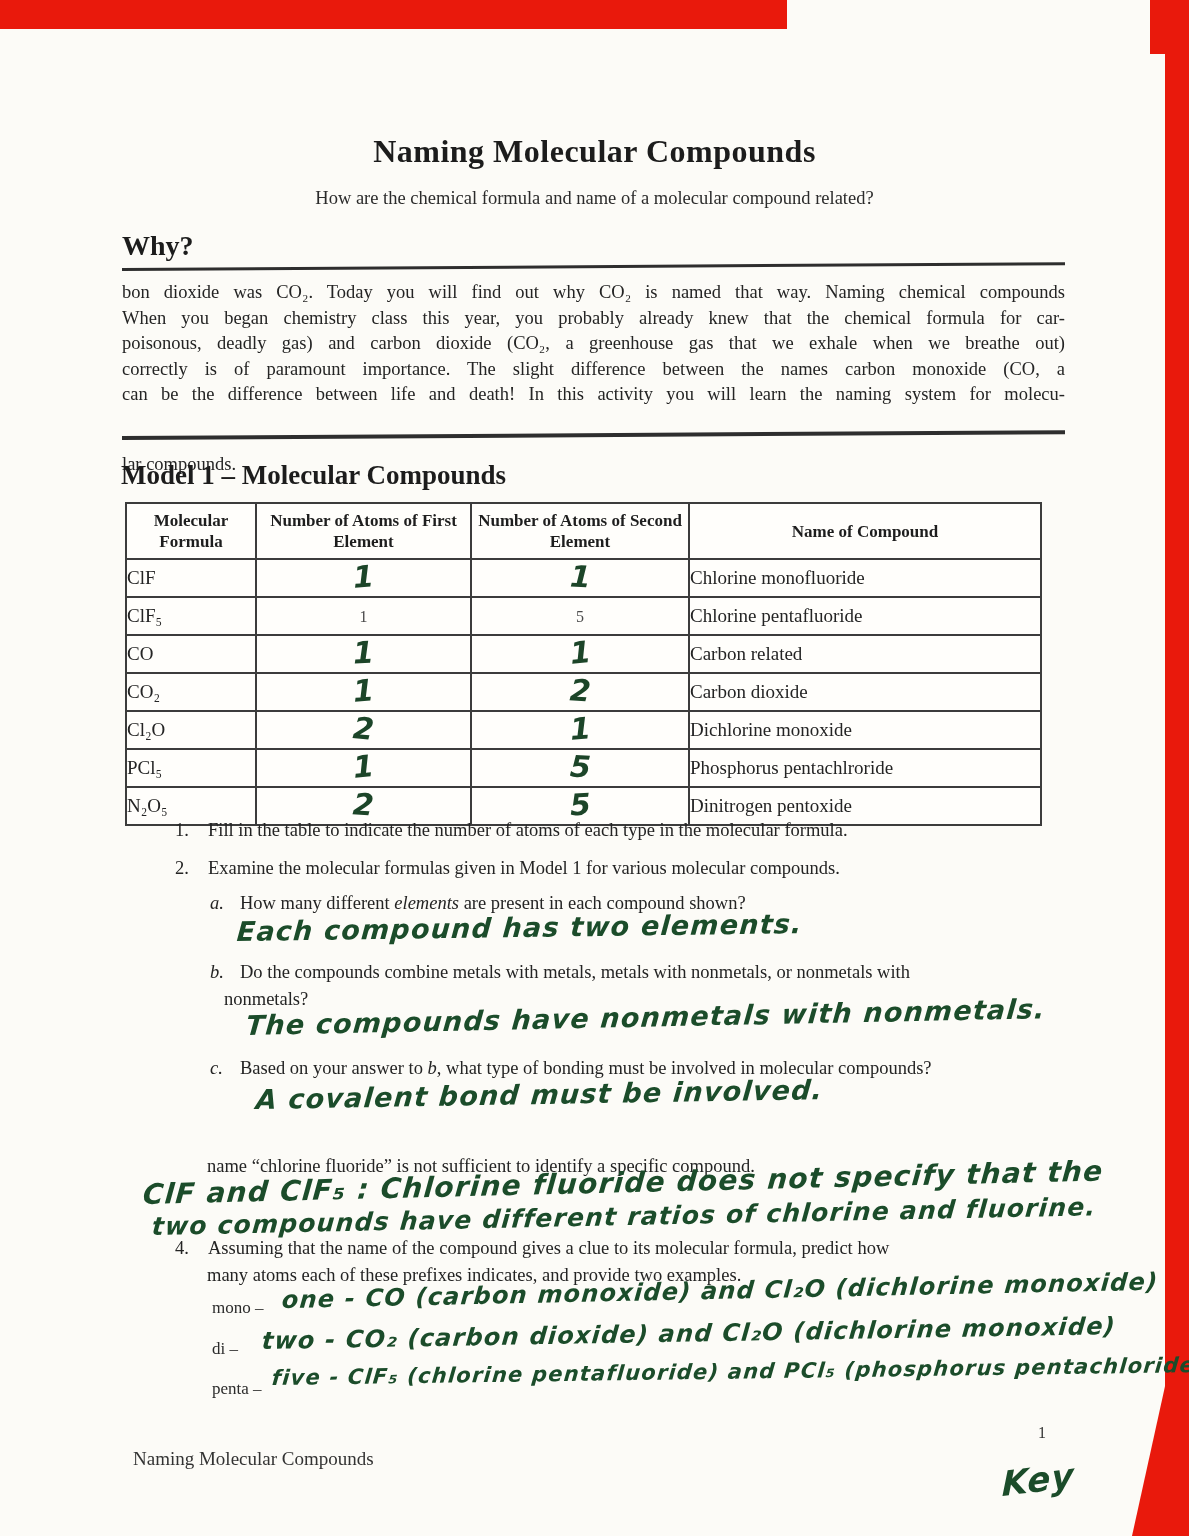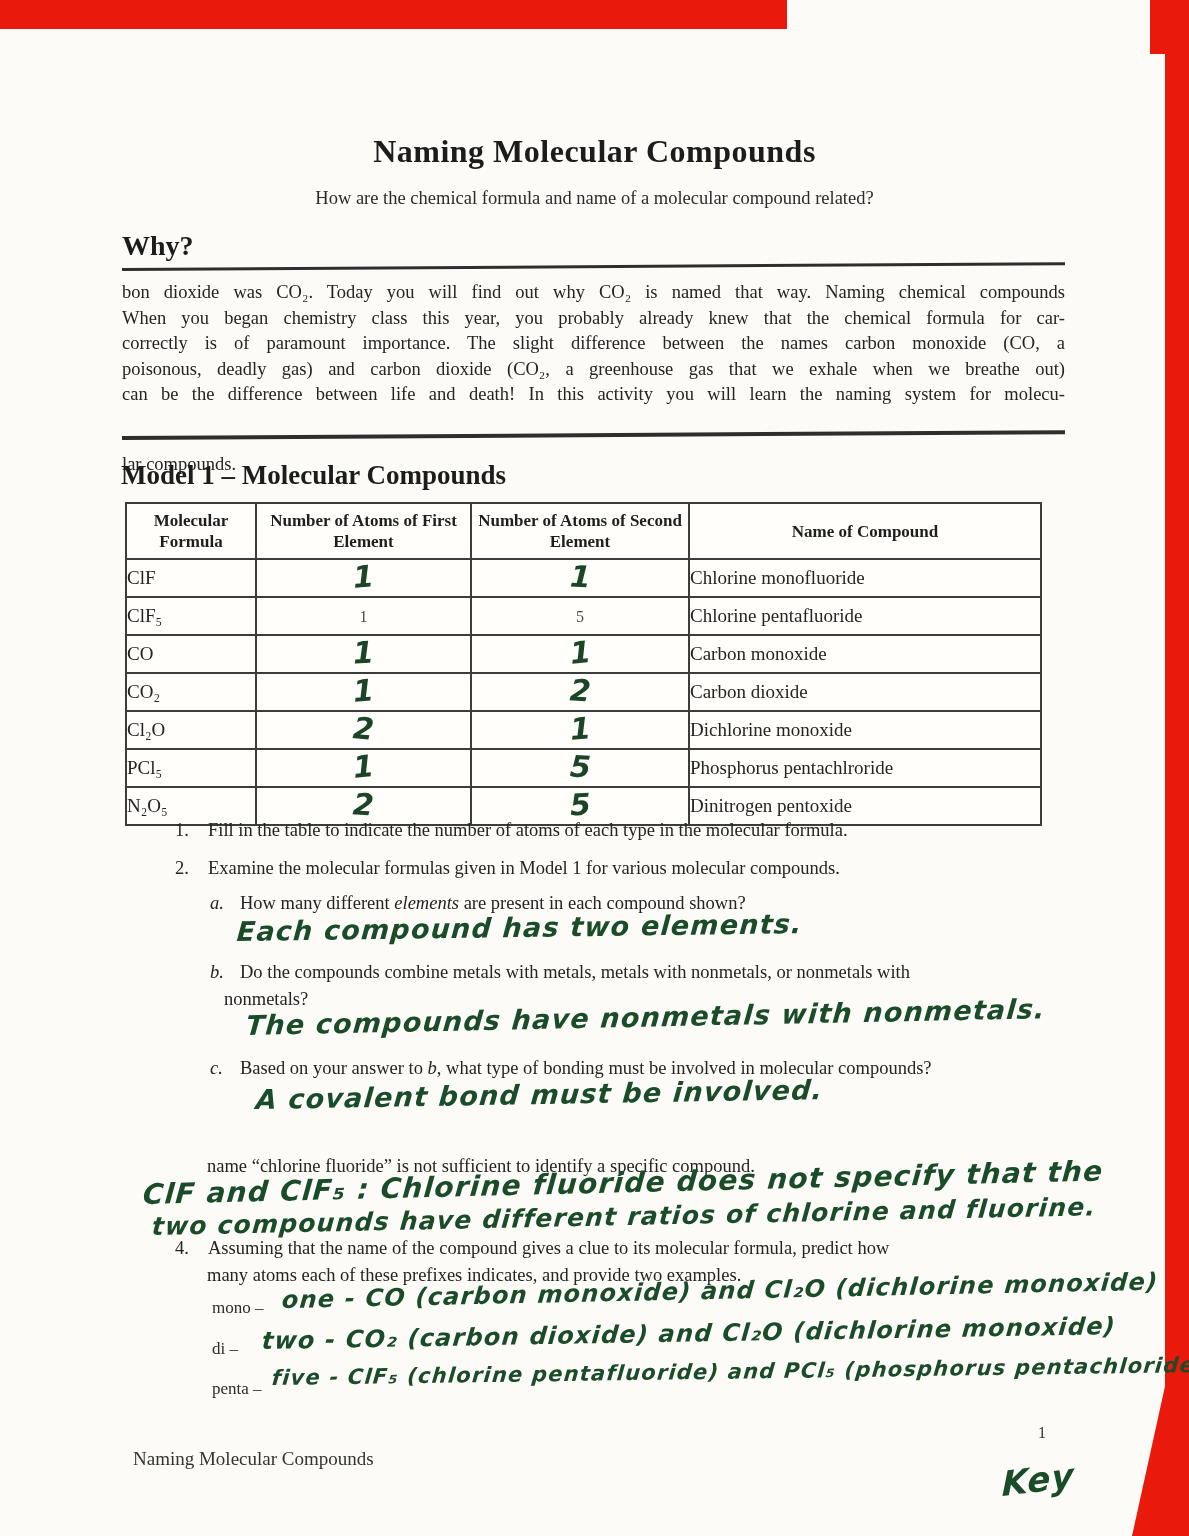--- a/index.html
+++ b/index.html
@@ -45,22 +45,22 @@
   <div class="abs edge" style="left:1132px;top:1386px;width:57px;height:150px;clip-path:polygon(58% 0,100% 0,100% 100%,0 100%);"></div>
 
   <div class="abs title" style="left:0;top:133px;">Naming Molecular Compounds</div>
   <div class="abs subtitle" style="left:0;top:188px;">How are the chemical formula and name of a molecular compound related?</div>
 
   <div class="abs h2" style="left:122px;top:230px;">Why?</div>
   <div class="abs rule" style="left:122px;top:268px;width:943px;height:3px;"></div>
   <div class="abs par" style="left:122px;top:280px;">
     <div class="line">bon dioxide was CO₂. Today you will find out why CO₂ is named that way. Naming chemical compounds</div>
     <div class="line">When you began chemistry class this year, you probably already knew that the chemical formula for car-</div>
+    <div class="line">poisonous, deadly gas) and carbon dioxide (CO₂, a greenhouse gas that we exhale when we breathe out)</div>
     <div class="line">correctly is of paramount importance. The slight difference between the names carbon monoxide (CO, a</div>
-    <div class="line">poisonous, deadly gas) and carbon dioxide (CO₂, a greenhouse gas that we exhale when we breathe out)</div>
     <div class="line">can be the difference between life and death! In this activity you will learn the naming system for molecu-</div>
     <div class="line last">lar compounds.</div>
   </div>
   <div class="abs rule" style="left:122px;top:436px;width:943px;height:3.5px;"></div>
 
   <div class="abs h2" style="left:121px;top:460px;font-size:27px;text-align:center;">Model 1 – Molecular Compounds</div>
 
   <table class="model abs" style="left:125px;top:502px;">
     <colgroup>
         <col style="width:130px">
@@ -84,21 +84,21 @@
     <tr>
       <td class="formula">ClF₅</td>
       <td class="num"><span class="pr-num">1</span></td>
       <td class="num"><span class="pr-num">5</span></td>
       <td class="cname">Chlorine pentafluoride</td>
     </tr>
     <tr>
       <td class="formula">CO</td>
       <td class="num"><span class="hw-num" style="transform:rotate(-3deg);">1</span></td>
       <td class="num"><span class="hw-num" style="transform:rotate(-5deg);">1</span></td>
-      <td class="cname">Carbon monoxide</td>
+      <td class="cname">Carbon related</td>
     </tr>
     <tr>
       <td class="formula">CO₂</td>
       <td class="num"><span class="hw-num" style="transform:rotate(-4deg);">1</span></td>
       <td class="num"><span class="hw-num" style="transform:rotate(4deg);">2</span></td>
       <td class="cname">Carbon dioxide</td>
     </tr>
     <tr>
       <td class="formula">Cl₂O</td>
       <td class="num"><span class="hw-num" style="transform:rotate(5deg);">2</span></td>

